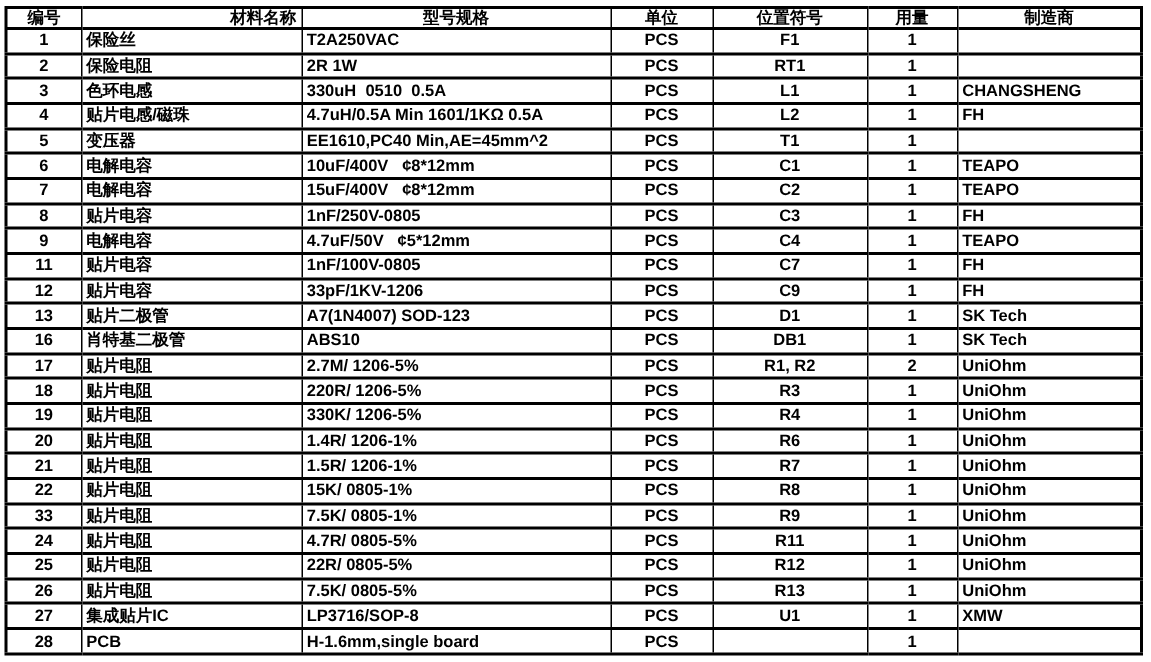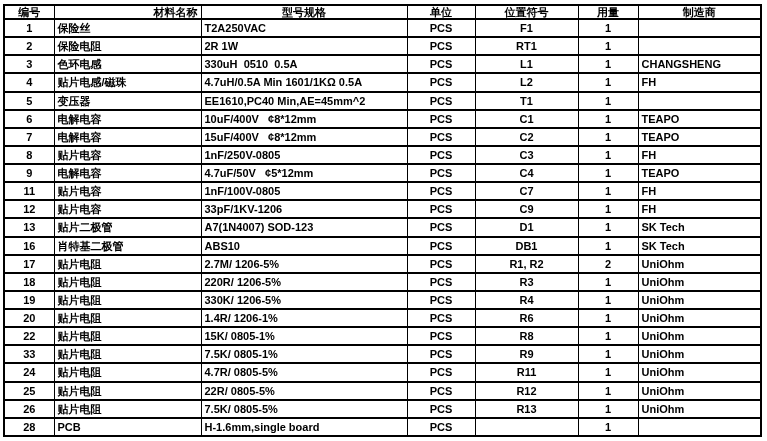--- a/index.html
+++ b/index.html
@@ -234,20 +234,29 @@
         <tr>
           <td>20</td>
           <td>贴片电阻</td>
           <td>1.4R/ 1206-1%</td>
           <td>PCS</td>
           <td>R6</td>
           <td>1</td>
           <td>UniOhm</td>
         </tr>
         <tr>
+          <td>21</td>
+          <td>贴片电阻</td>
+          <td>1.5R/ 1206-1%</td>
+          <td>PCS</td>
+          <td>R7</td>
+          <td>1</td>
+          <td>UniOhm</td>
+        </tr>
+        <tr>
           <td>22</td>
           <td>贴片电阻</td>
           <td>15K/ 0805-1%</td>
           <td>PCS</td>
           <td>R8</td>
           <td>1</td>
           <td>UniOhm</td>
         </tr>
         <tr>
           <td>33</td>
@@ -277,20 +286,29 @@
           <td>UniOhm</td>
         </tr>
         <tr>
           <td>26</td>
           <td>贴片电阻</td>
           <td>7.5K/ 0805-5%</td>
           <td>PCS</td>
           <td>R13</td>
           <td>1</td>
           <td>UniOhm</td>
+        </tr>
+        <tr>
+          <td>27</td>
+          <td>集成贴片IC</td>
+          <td>LP3716/SOP-8</td>
+          <td>PCS</td>
+          <td>U1</td>
+          <td>1</td>
+          <td>XMW</td>
         </tr>
         <tr>
           <td>28</td>
           <td>PCB</td>
           <td>H-1.6mm,single board</td>
           <td>PCS</td>
           <td></td>
           <td>1</td>
           <td></td>
         </tr>

